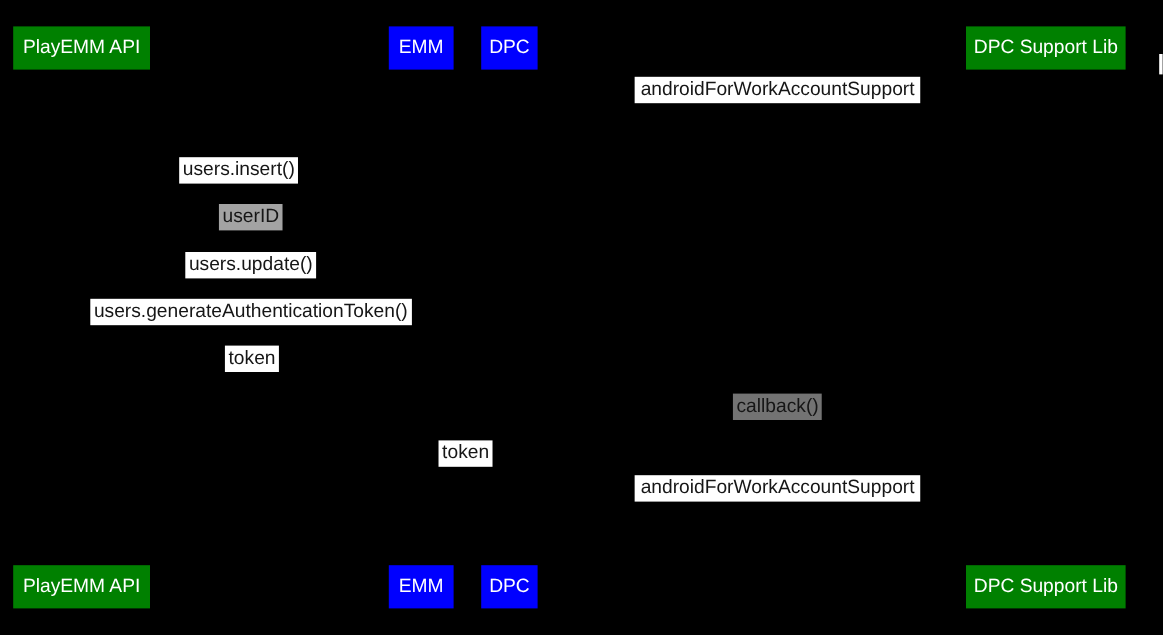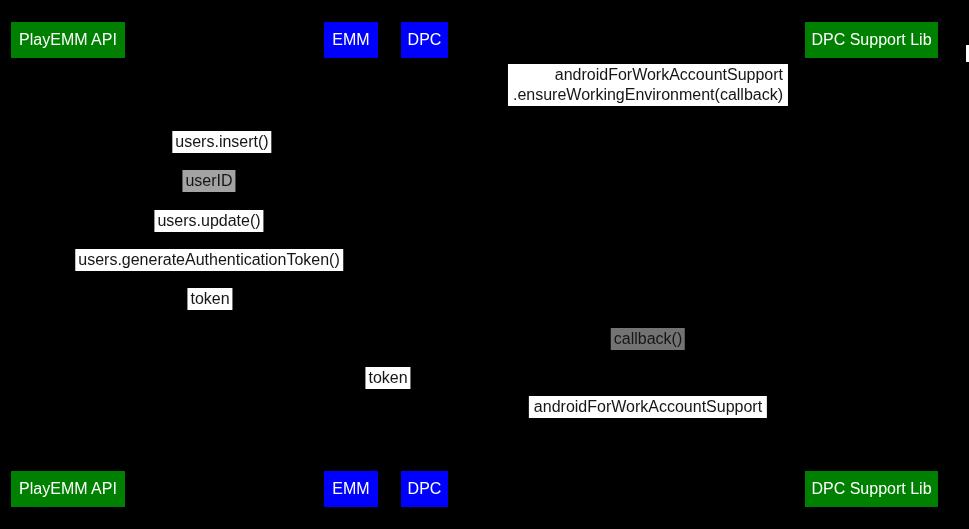--- a/index.html
+++ b/index.html
@@ -46,24 +46,23 @@
 
 <div class="stage" style="background-color: rgb(0, 0, 0);">
 
   <div class="actor" style="left: 11px; top: 22px; width: 114px; background-color: rgb(0, 128, 0);">PlayEMM API</div>
   <div class="actor" style="left: 324px; top: 22px; width: 54px; background-color: rgb(0, 0, 255);">EMM</div>
   <div class="actor" style="left: 401px; top: 22px; width: 47px; background-color: rgb(0, 0, 255);">DPC</div>
   <div class="actor" style="left: 805px; top: 22px; width: 133px; background-color: rgb(0, 128, 0);">DPC Support Lib</div>
 
   <div class="msg multi" style="left: 648px; top: 64px; background-color: rgb(255, 255, 255);">
     <span class="line">androidForWorkAccountSupport</span>
-    <span class="line">.ensureWorkingEnvironment(callback)</span>
   </div>
 
-  <div class="msg" style="left: 222px; top: 131px; background-color: rgb(255, 255, 255);">users.insert()</div>
+  <div class="msg" style="left: 199px; top: 131px; background-color: rgb(255, 255, 255);">users.insert()</div>
 
   <div class="msg" style="left: 209px; top: 170px; background-color: #a3a3a3;">userID</div>
 
   <div class="msg" style="left: 209px; top: 210px; background-color: rgb(255, 255, 255);">users.update()</div>
 
   <div class="msg" style="left: 209px; top: 249px; background-color: rgb(255, 255, 255);">users.generateAuthenticationToken()</div>
 
   <div class="msg" style="left: 210px; top: 288px; background-color: rgb(255, 255, 255);">token</div>
 
   <div class="msg" style="left: 648px; top: 328px; background-color: #737373;">callback()</div>

